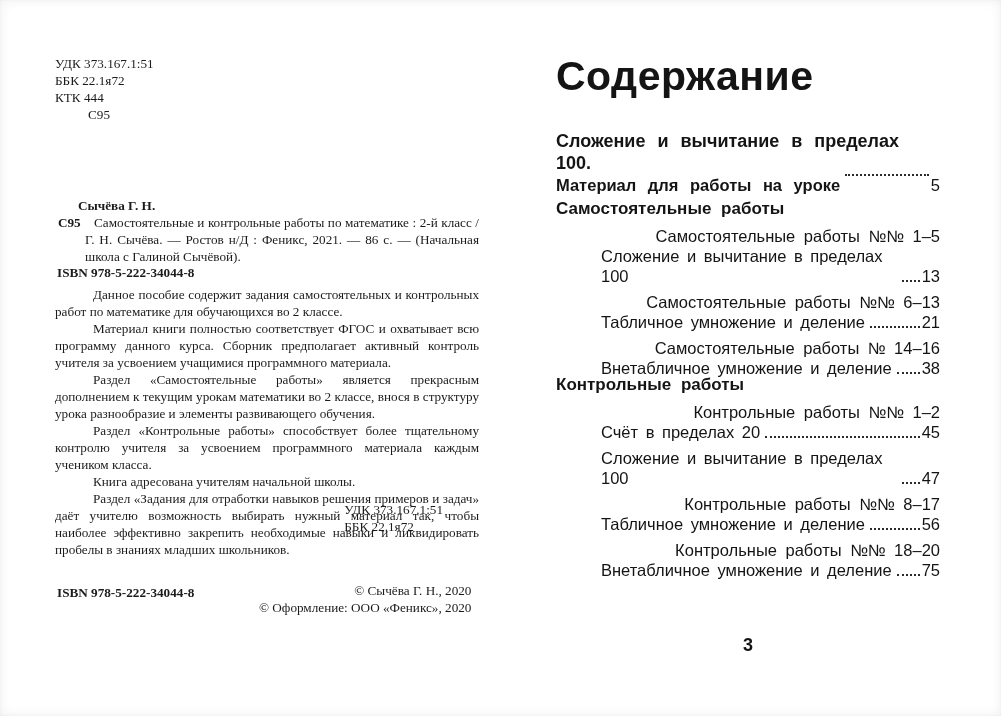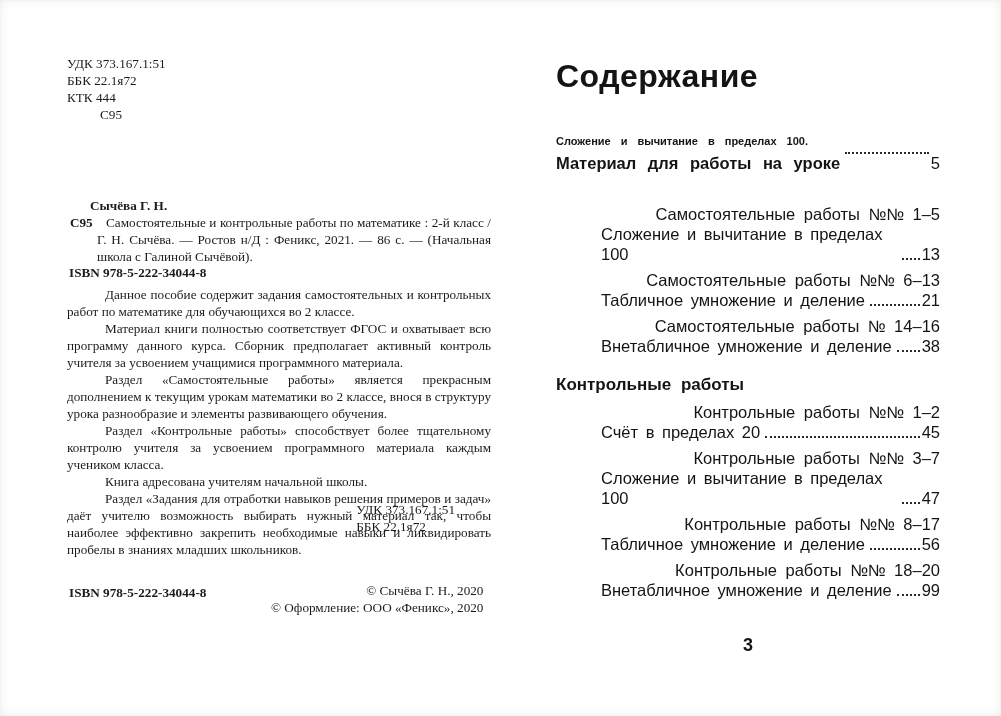--- a/index.html
+++ b/index.html
@@ -11,21 +11,21 @@
   .spread {
     position:absolute; left:0; top:0; width:1001px; height:716px;
     background:#ffffff;
     box-shadow: inset 0 0 12px rgba(0,0,0,0.07), inset 0 0 2px rgba(0,0,0,0.06);
     overflow:hidden;
   }
 
   
   .left-page {
     position:absolute; left:55px; top:55px; width:424px; height:612px;
-    color:#1b1b1b; font-size:13.2px; line-height:17px;margin-left:12px;
+    color:#1b1b1b; font-size:13.2px; line-height:17px;
   }
   .codes-top { position:absolute; top:0; left:0; }
   .codes-top .code-line4 { padding-left:33px; }
   .author-line { position:absolute; top:142px; left:23px; font-weight:bold;text-align:center; }
   .bib-block { position:absolute; top:159px; left:0; width:424px; }
   .margin-code { position:absolute; left:3px; top:0; font-weight:bold; }
   .bib-text { margin-left:30px; text-indent:9px; text-align:justify; }
   .isbn-mid { position:absolute; top:209px; left:2px; font-weight:bold; }
   .annotation { position:absolute; top:231px; left:0; width:424px;font-family:Liberation Serif, serif; }
   .annotation p { text-indent:38px; text-align:justify; }
@@ -33,24 +33,24 @@
   .isbn-bottom { position:absolute; top:529px; left:2px; font-weight:bold; }
   .copyright { position:absolute; top:527px; left:204px;text-align:right; }
 
   
   .right-page {
     position:absolute; left:556px; top:50px; width:384px; height:640px;
     font-family:"Liberation Sans", sans-serif; color:#141414;
   }
   .rp-title {
     position:absolute; top:0; left:0;
-    font-size:32px; line-height:52px; font-weight:bold; letter-spacing:0.5px;
+    font-size:41px; line-height:52px; font-weight:bold; letter-spacing:0.5px;
   }
   .toc-intro { position:absolute; top:80px; left:0; width:384px; font-weight:bold; }
-  .toc-intro .intro-line1 { font-size:11px; line-height:22px; word-spacing:7px; }
+  .toc-intro .intro-line1 { font-size:18px; line-height:22px; word-spacing:7px; }
   .toc-intro .toc-row { display:flex; align-items:flex-start; font-size:16.5px; line-height:22px; word-spacing:7px; }
   .toc-section { position:absolute; left:0; width:384px; }
   .sec1 { top:148px; }
   .sec2 { top:324px; }
   .toc-section-header {
     font-size:17px; line-height:22px; font-weight:bold; word-spacing:5px; margin-bottom:2px;
   }
   .toc-entry { margin-top:6px; }
   .toc-line1 { font-size:16.5px; line-height:20px; word-spacing:4px;text-align:right; }
   .toc-row { display:flex; align-items:flex-end; }
@@ -119,20 +119,21 @@
     <div class="toc-intro">
       <div class="intro-line1">Сложение и вычитание в пределах 100.</div>
       <div class="toc-row">
         <span>Материал для работы на уроке</span>
         <span class="leader"></span>
         <span class="toc-page">5</span>
       </div>
     </div>
 
     <div class="toc-section sec1">
+      <div class="toc-section-header">Самостоятельные работы</div>
 
       <div class="toc-entry">
         <div class="toc-line1">Самостоятельные работы №№ 1–5</div>
         <div class="toc-row">
           <span>Сложение и вычитание в пределах 100</span>
           <span class="leader"></span>
           <span class="toc-page">13</span>
         </div>
       </div>
 
@@ -161,21 +162,20 @@
       <div class="toc-entry">
         <div class="toc-line1">Контрольные работы №№ 1–2</div>
         <div class="toc-row">
           <span>Счёт в пределах 20</span>
           <span class="leader"></span>
           <span class="toc-page">45</span>
         </div>
       </div>
 
       <div class="toc-entry">
-        <div class="toc-line1">Контрольные работы №№ 3–7</div>
         <div class="toc-row">
           <span>Сложение и вычитание в пределах 100</span>
           <span class="leader"></span>
           <span class="toc-page">47</span>
         </div>
       </div>
 
       <div class="toc-entry">
         <div class="toc-line1">Контрольные работы №№ 8–17</div>
         <div class="toc-row">
@@ -183,21 +183,21 @@
           <span class="leader"></span>
           <span class="toc-page">56</span>
         </div>
       </div>
 
       <div class="toc-entry">
         <div class="toc-line1">Контрольные работы №№ 18–20</div>
         <div class="toc-row">
           <span>Внетабличное умножение и деление</span>
           <span class="leader"></span>
-          <span class="toc-page">99</span>
+          <span class="toc-page">75</span>
         </div>
       </div>
     </div>
 
     <div class="page-num">3</div>
 
   </div>
 
 </div>
 

